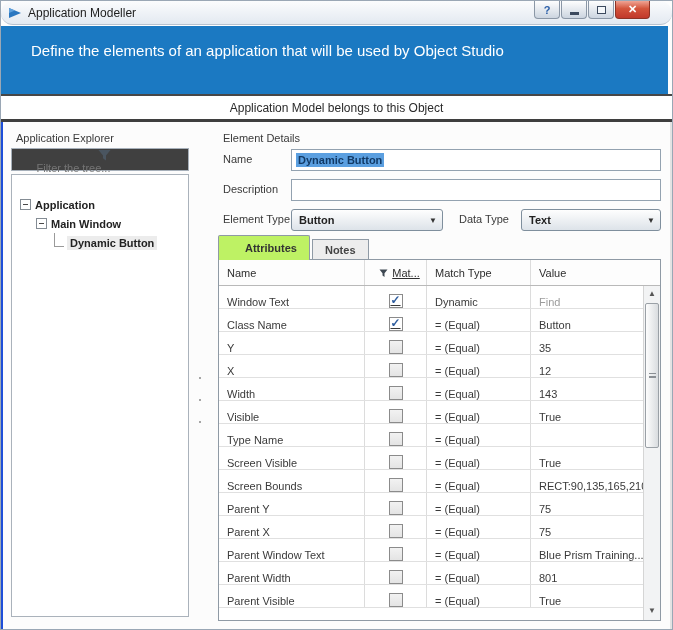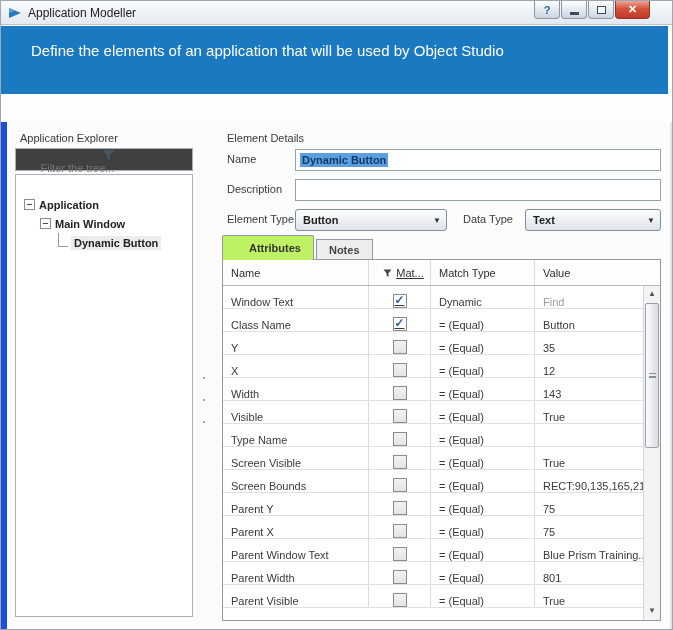--- a/index.html
+++ b/index.html
@@ -13,21 +13,21 @@
   .window {
     position: relative; width: 673px; height: 630px;
     border: 1px solid #9aa7b5; overflow: hidden; background: #fdfdfd;
   }
 
   
   .titlebar {
     position: absolute; left: 0; top: 0; right: 0; height: 24px;
     background: linear-gradient(#fbfcfd, #e3e9f1);
     border-bottom: 1px solid #b8c2cf;
-    display: flex; align-items: center; padding-left: 7px;
+    display: flex; align-items: center; padding-left: 7px; border-radius: 12px;
   }
   .app-icon { width: 14px; height: 14px; margin-right: 6px; display: inline-block; }
   .title-text { font-size: 12px; color: #1d1d1d; }
   .win-buttons { position: absolute; right: 22px; top: 0; display: flex; }
   .win-btn {
     width: 26px; height: 18px; margin-left: 1px;
     border: 1px solid #8b97a6; border-top: none;
     border-radius: 0 0 4px 4px;
     background: linear-gradient(#fefefe, #ccd5e0);
     display: flex; align-items: center; justify-content: center;
@@ -55,21 +55,21 @@
     background: #ffffff;
     border-top: 2px solid #474747; border-bottom: 3px solid #3f3f3f;
     display: flex; align-items: center; justify-content: center;
     font-size: 12px; color: #2a2a2a;
   }
 
   
   .content {
     position: absolute; left: 0; top: 121px; right: 0; bottom: 0;
     background: #fcfcfc;
-    border-left: 6px solid #1d4ed8; border-right: 2px solid #e3e3e3;
+    border-left: 2px solid #1d4ed8; border-right: 2px solid #e3e3e3;
   }
   .section-label { position: absolute; font-size: 11px; color: #3a3a3a; }
 
   
   .explorer-title { left: 13px; top: 10px; }
   .filter-box {
     position: absolute; left: 8px; top: 26px; width: 178px; height: 23px;
     background: #404040; border: 1px solid #a7b0ba;
     display: flex; align-items: center; padding: 0 4px 0 19px; flex-direction: column;
   }
@@ -198,20 +198,23 @@
           <span class="restore"></span>
         </span>
       <span class="win-btn close">✕</span>
     </span>
   </div>
 
   <div class="banner">
     <span>Define the elements of an application that will be used by Object Studio</span>
   </div>
 
+  <div class="subheader">
+    <span>Application Model belongs to this Object</span>
+  </div>
 
   <div class="content">
 
     <div class="section-label explorer-title">Application Explorer</div>
 
     <div class="filter-box">
       <span class="funnel">
         <svg viewBox="0 0 13 13" width="13" height="13">
           <path d="M0.5,1 h12 l-4.5,5.5 v5 l-3,-2.2 v-2.8 z" fill="#4a5560"></path>
         </svg>

